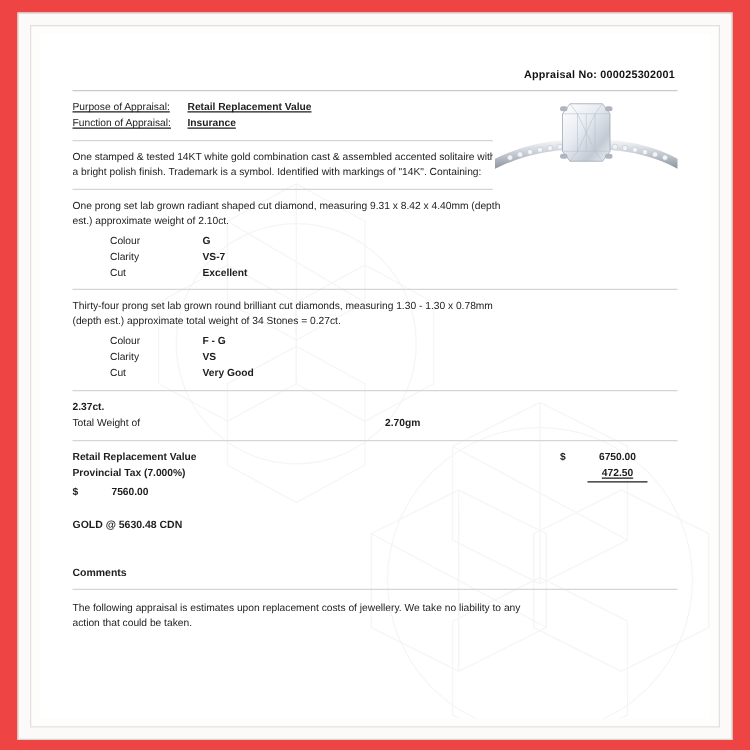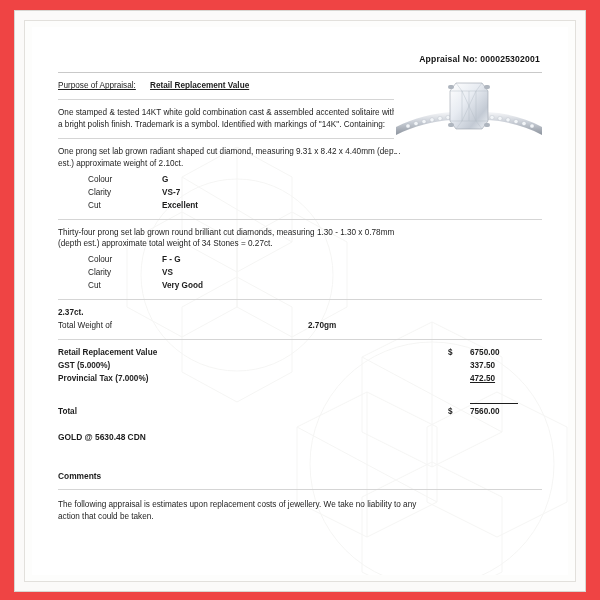--- a/index.html
+++ b/index.html
@@ -145,25 +145,25 @@
     width: 390px;
     flex: 0 0 390px;
   }
   .price-cur {
     width: 22px;
     flex: 0 0 22px;
   }
   .price-amt {
     width: 48px;
     flex: 0 0 48px;
-    text-align: left;
+    text-align: center;
   }
   .price-row.underlined .price-amt {
     border-bottom: 1px solid #1d1d1d;
-    padding-bottom: 19px;
+    padding-bottom: 1px;
     text-decoration: underline;
   }
   .price-row.total {
     margin-top: 2px;
   }
 
   .gold-line {
     font-weight: bold;
     margin-top: 13px;
     font-size: 8.4px;
@@ -226,20 +226,24 @@
         <span>Appraisal No:</span>
         <span>000025302001</span>
       </div>
 
       <hr class="rule">
 
       <div class="kv-row">
         <div class="kv-label">Purpose of Appraisal:</div>
         <div class="kv-value">Retail Replacement Value</div>
       </div>
+      <div class="kv-row">
+        <div class="kv-label">Function of Appraisal:</div>
+        <div class="kv-value">Insurance</div>
+      </div>
 
       <hr class="rule light">
 
       <p class="para">One stamped &amp; tested 14KT white gold combination cast &amp; assembled accented solitaire with a bright polish finish.  Trademark is a symbol. Identified with markings of "14K".  Containing:</p>
 
       <hr class="rule light">
 
       <p class="para">One prong set lab grown radiant shaped cut diamond, measuring 9.31 x 8.42 x 4.40mm (depth est.) approximate weight of 2.10ct.</p>
 
       <div class="spec-table">
@@ -287,32 +291,26 @@
       </div>
 
       <hr class="rule light">
 
       <div class="price-block">
         <div class="price-row">
           <div class="price-label">Retail Replacement Value</div>
           <div class="price-cur">$</div>
           <div class="price-amt">6750.00</div>
         </div>
-        <div class="price-row">
-          <div class="price-label">GST (5.000%)</div>
-          <div class="price-cur"></div>
-          <div class="price-amt">337.50</div>
-        </div>
         <div class="price-row underlined">
           <div class="price-label">Provincial Tax (7.000%)</div>
           <div class="price-cur"></div>
           <div class="price-amt">472.50</div>
         </div>
         <div class="price-row total">
-          <div class="price-label">Total</div>
           <div class="price-cur">$</div>
           <div class="price-amt">7560.00</div>
         </div>
       </div>
 
       <div class="gold-line">GOLD @ 5630.48 CDN</div>
 
       <div class="comments-title">Comments</div>
 
       <hr class="rule light">

